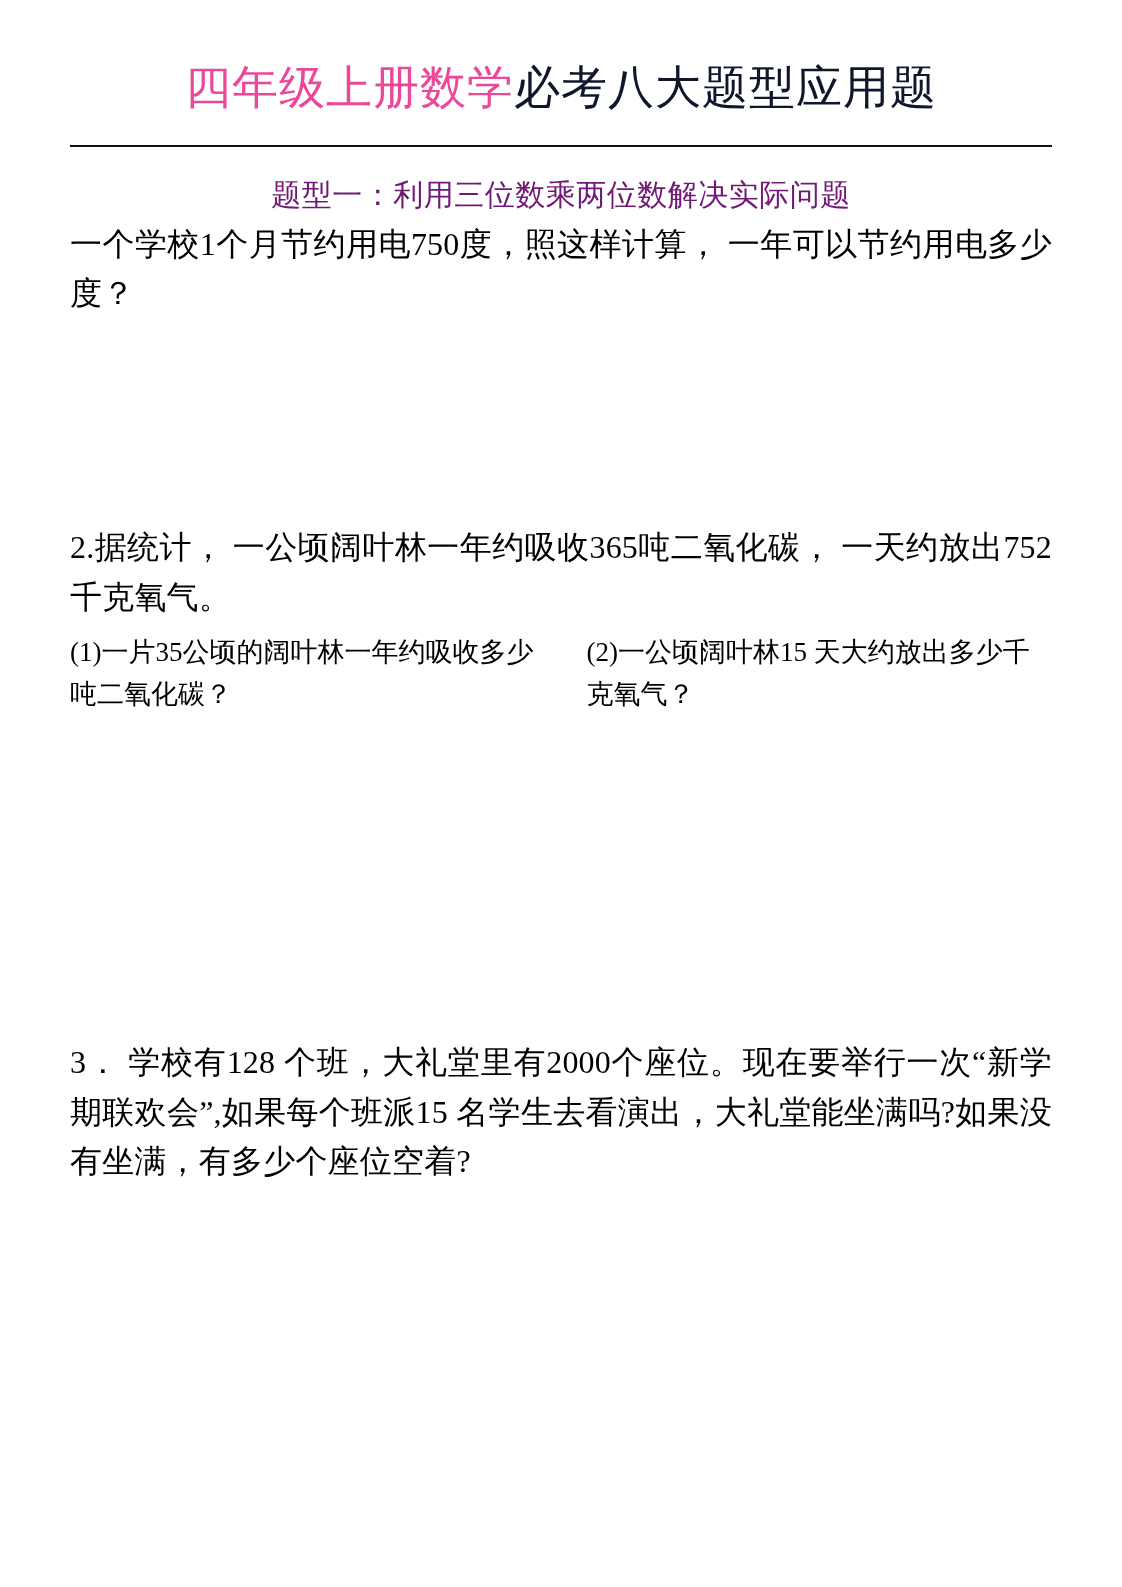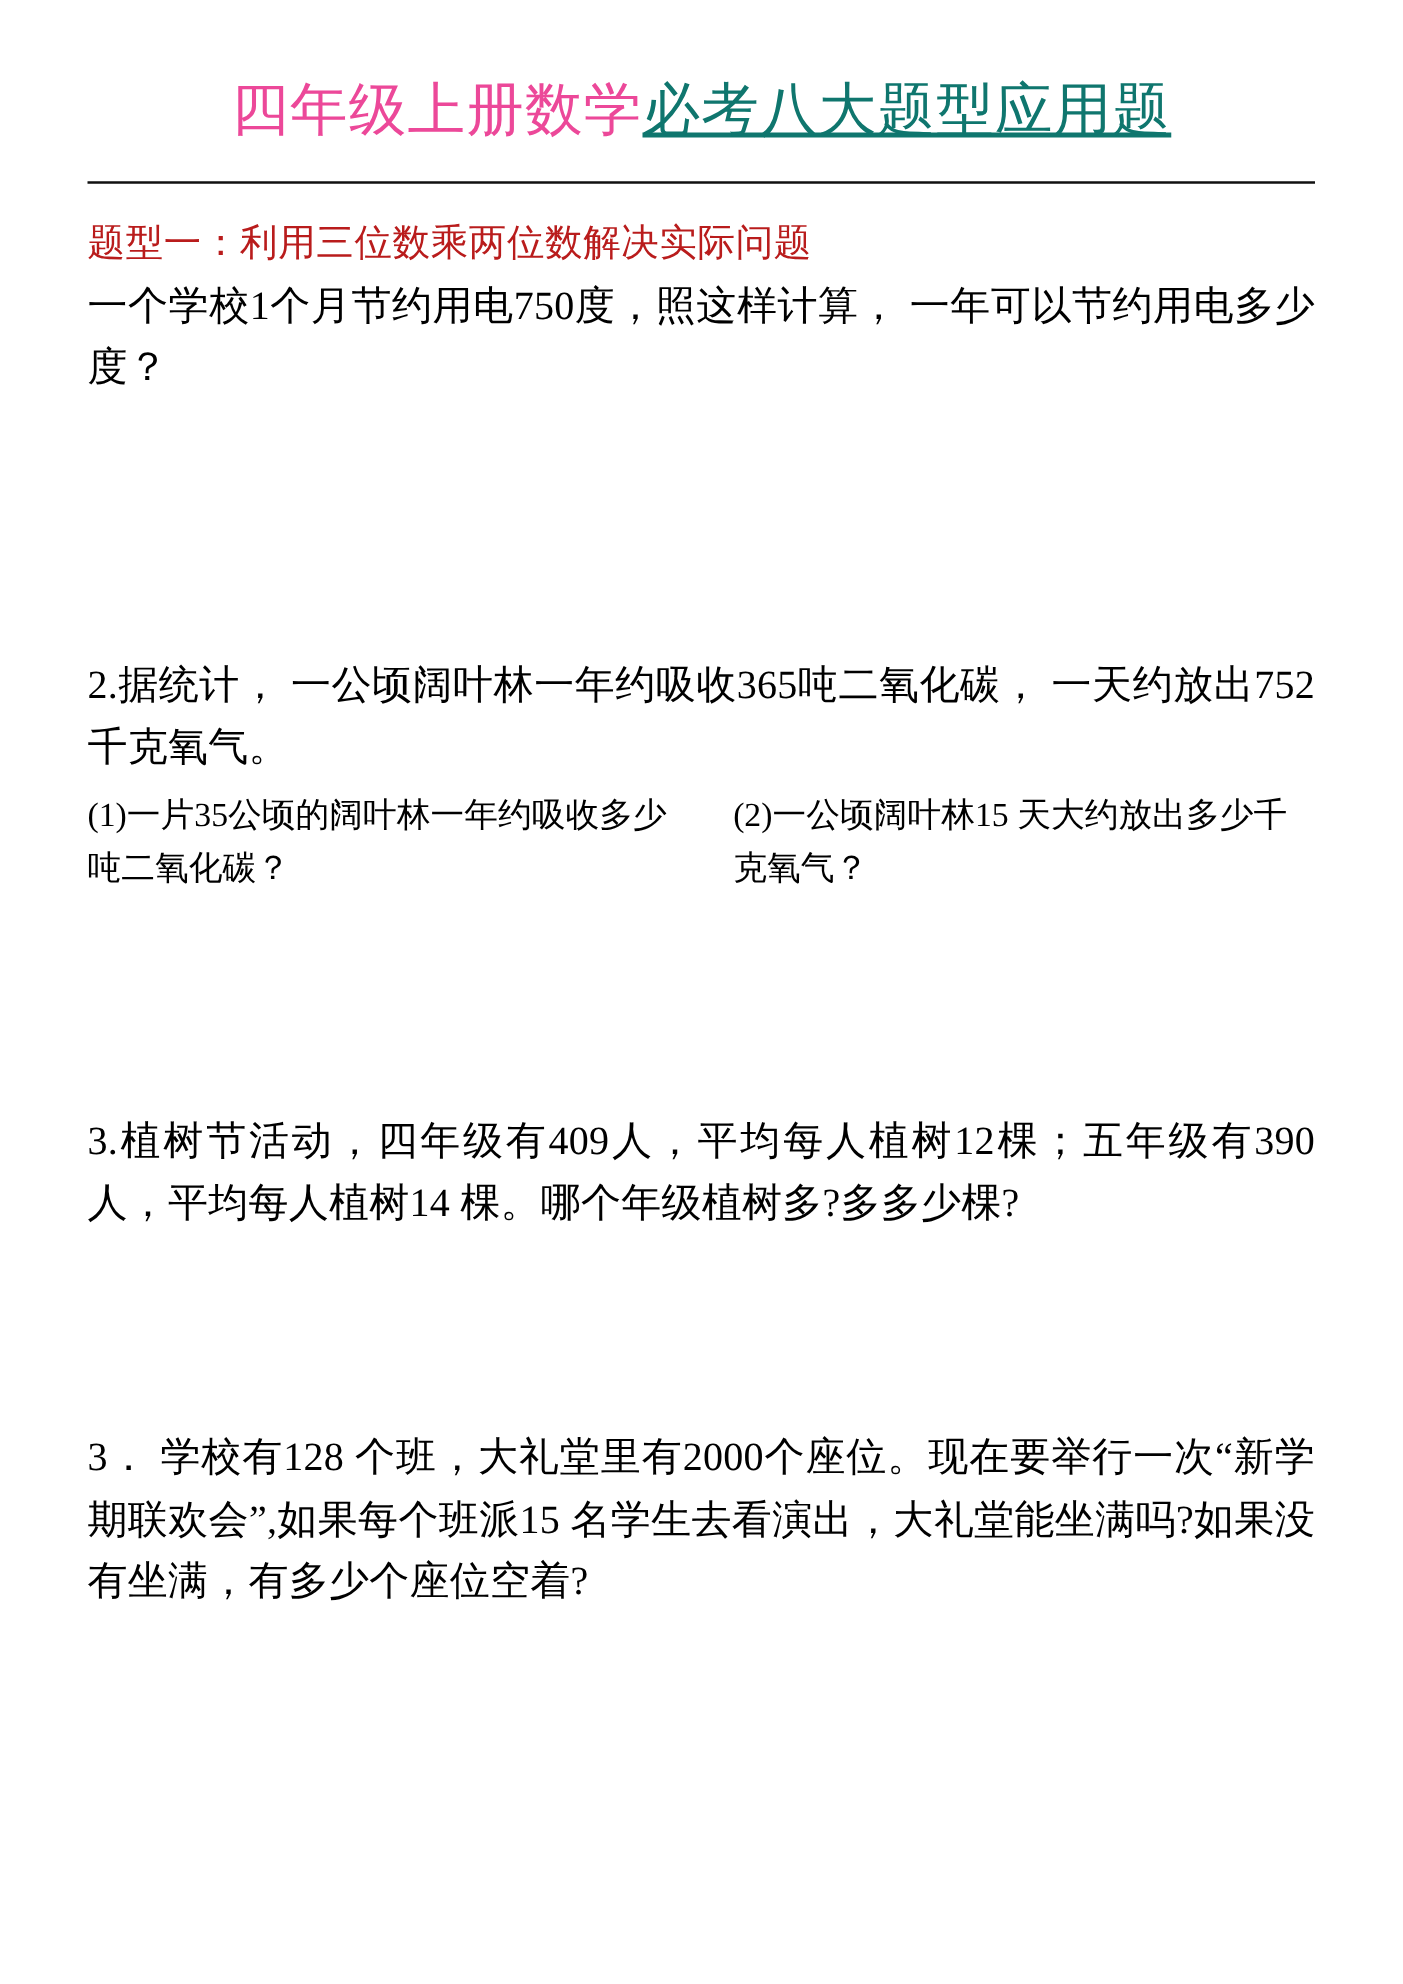--- a/index.html
+++ b/index.html
@@ -28,36 +28,36 @@
     line-height: 1.15;
     font-weight: 500;
     letter-spacing: 1px;
     white-space: nowrap;
     margin: 14px 0 0 0;
   }
   .doc-title .black {
     color: #ec4899;
   }
   .doc-title .red {
-    color: #0f766e;
-    text-decoration: underline;
+    color: #0f172a;
   }
   .title-rule {
     border: none;
     border-top: 2.5px solid #111;
     margin: 30px 0 0 0;
     width: 100%;
   }
   .section-heading {
-    color: #b91c1c;
+    color: #701a75;
     font-size: 30px;
     line-height: 1.3;
     margin: 28px 0 6px 0;
     letter-spacing: 0.5px;
     font-weight: 400;
+    text-align: center;
   }
   .qtext {
     font-size: 32px;
     line-height: 1.55;
     margin: 0;
     text-align: justify;
     letter-spacing: 0.2px;
   }
   .q-block {
     margin-top: 4px;
@@ -107,23 +107,20 @@
   <div class="q-block">
     <p class="qtext">2.据统计， 一公顷阔叶林一年约吸收365吨二氧化碳， 一天约放出752千克氧气。</p>
     <div class="two-col">
       <div>(1)一片35公顷的阔叶林一年约吸收多少吨二氧化碳？</div>
       <div class="col-right">(2)一公顷阔叶林15 天大约放出多少千克氧气？</div>
     </div>
   </div>
 
   <div class="spacer-md"></div>
 
-  <div class="q-block">
-    <p class="qtext">3.植树节活动，四年级有409人，平均每人植树12棵；五年级有390人，平均每人植树14 棵。哪个年级植树多?多多少棵?</p>
-  </div>
 
   <div class="spacer-sm"></div>
 
   <div class="q-block">
     <p class="qtext">3． 学校有128 个班，大礼堂里有2000个座位。现在要举行一次“新学期联欢会”,如果每个班派15 名学生去看演出，大礼堂能坐满吗?如果没有坐满，有多少个座位空着?</p>
   </div>
 
 </div>
 
 </body></html>

